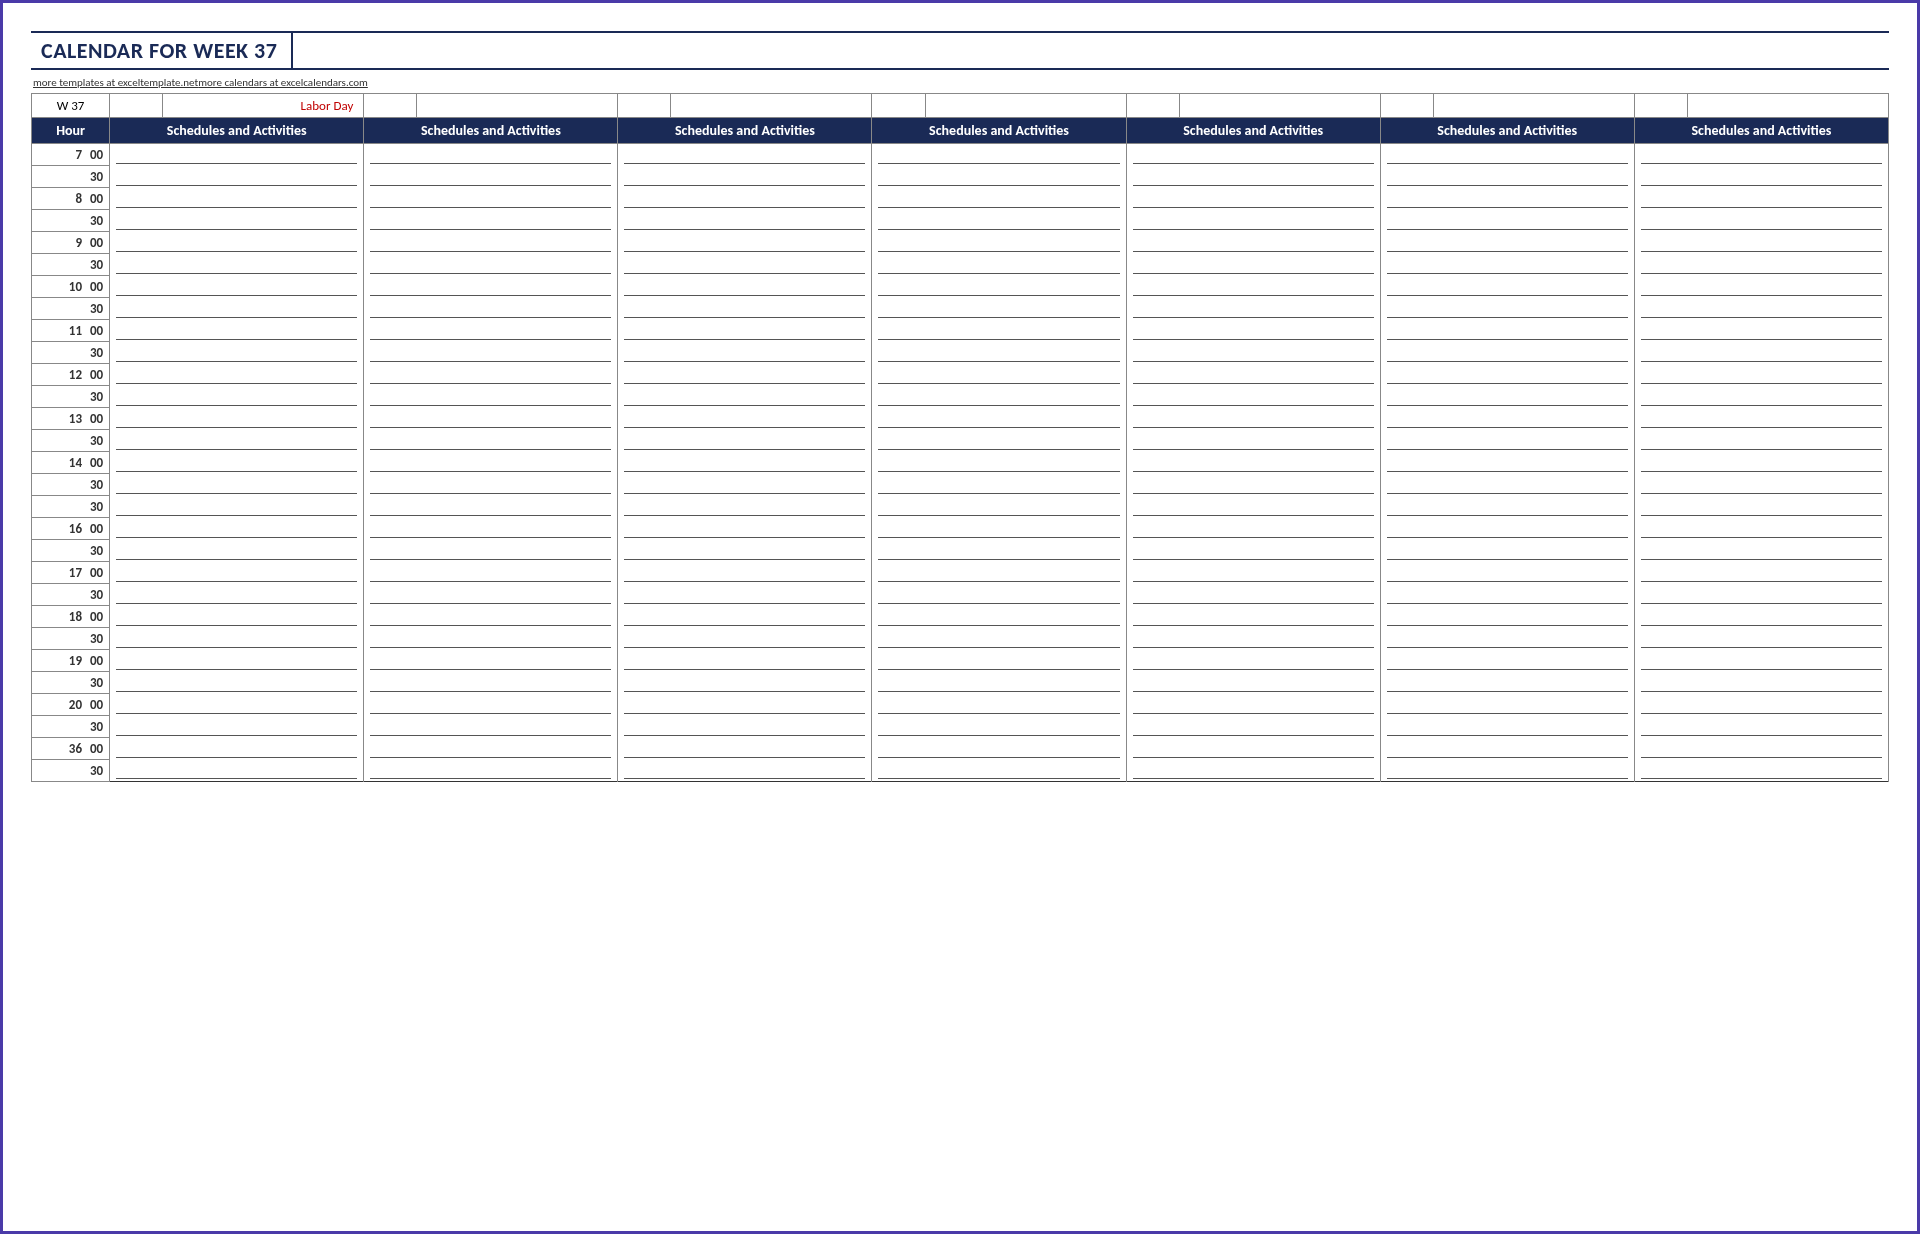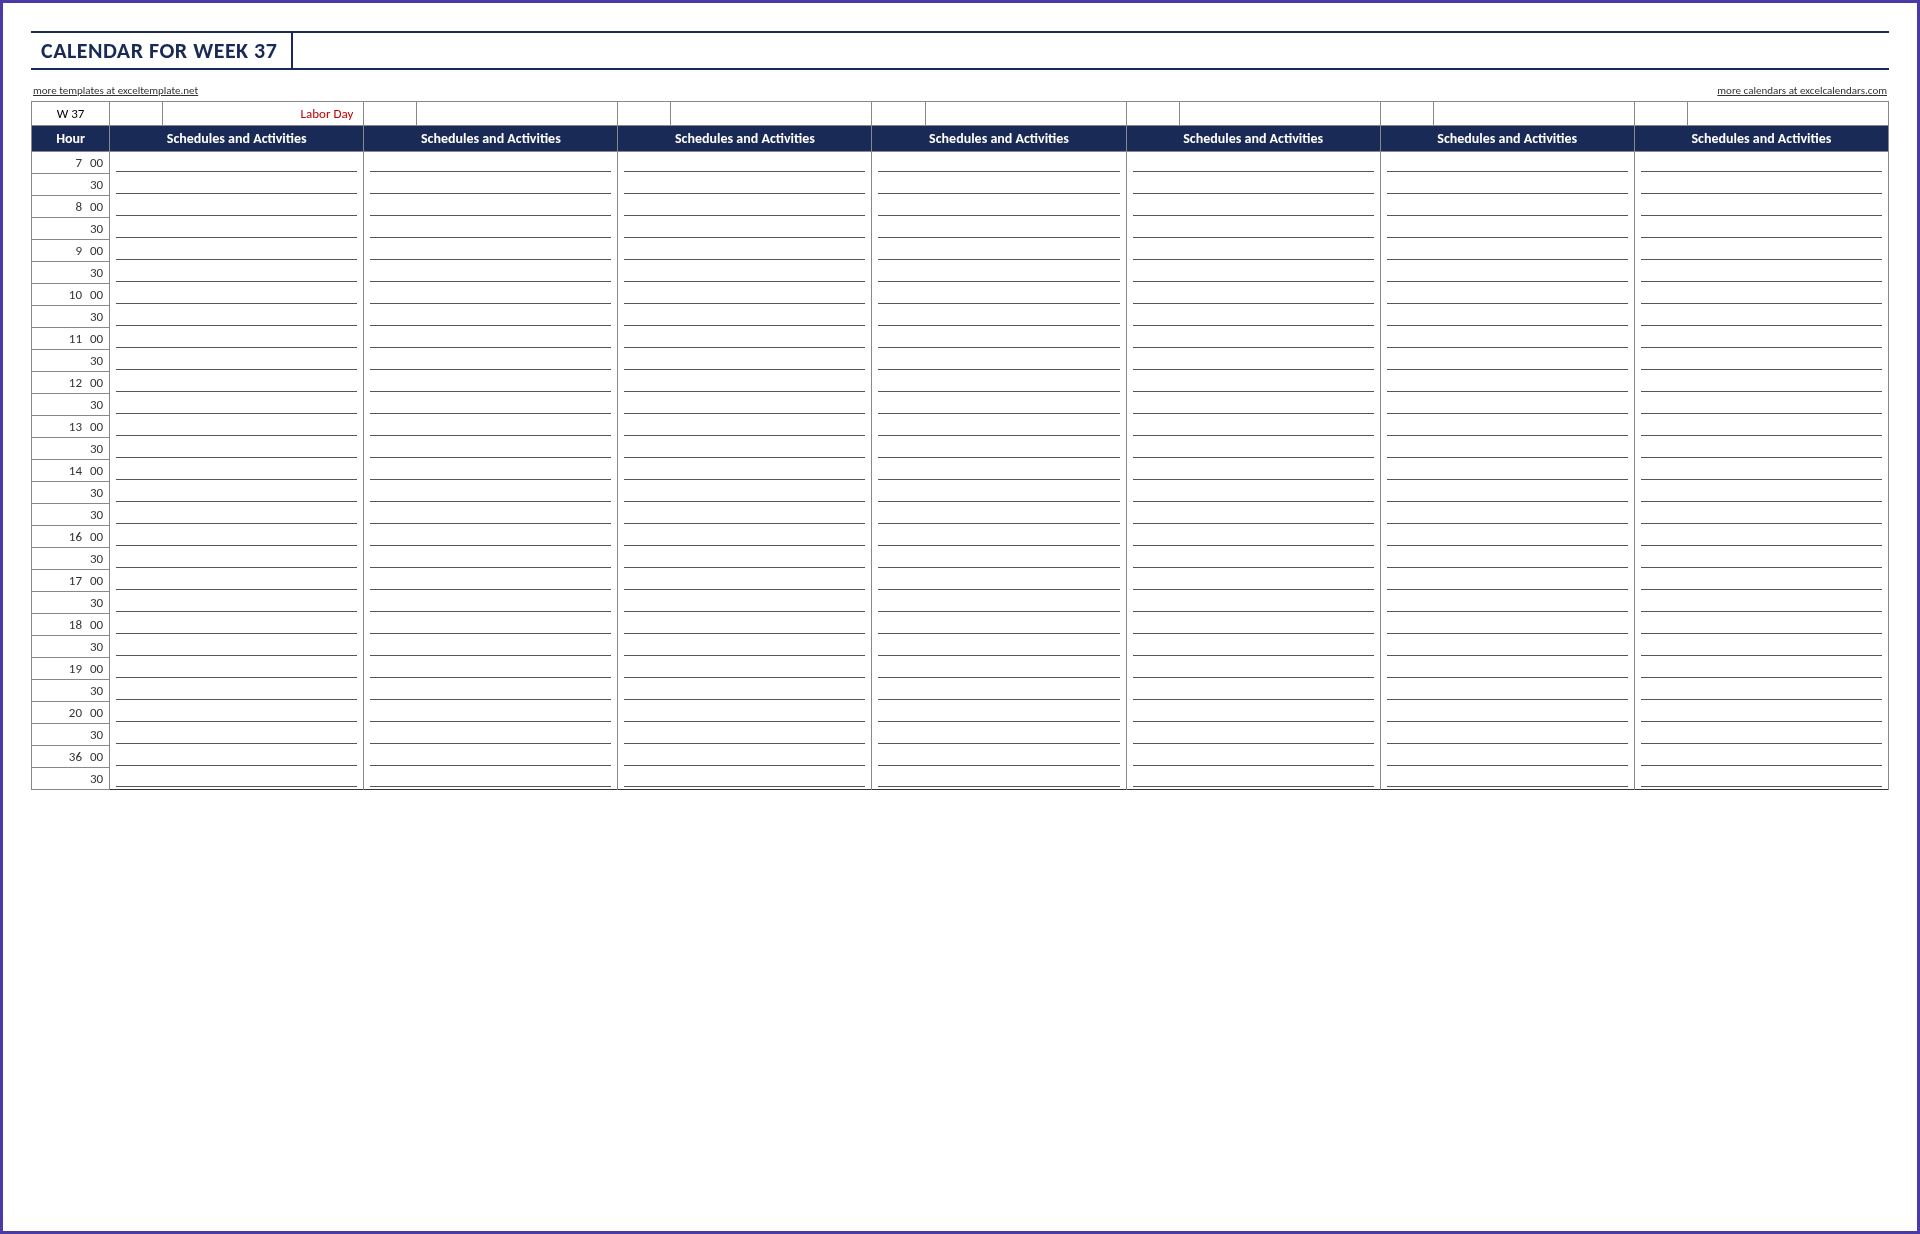--- a/index.html
+++ b/index.html
@@ -16,33 +16,32 @@
     left: 28px;
     right: 28px;
     top: 28px;
     bottom: 28px;
   }
   .title-bar {
     display: flex;
     align-items: flex-start;
     border-top: 2px solid #1a2a56;
     border-bottom: 2px solid #1a2a56;
-    margin-bottom: 14px;
+    margin-bottom: 6px;
   }
   .title-cell {
     padding: 4px 14px 4px 10px;
     font-size: 22px;
     font-weight: 700;
     letter-spacing: 0.5px;
     color: #1a2a56;
     border-right: 2px solid #1a2a56;
   }
   .links-row {
     display: flex;
-    justify-content: space-between;
     font-size: 11px;
     color: #333;
     margin-bottom: 4px;
     padding: 0 2px;
   }
   .links-row a {
     color: #333;
     text-decoration: underline;
     cursor: pointer;
   }
@@ -71,20 +70,21 @@
   
   td.hour {
     text-align: right;
     padding: 0 6px;
     font-size: 12px;
     color: #333;
     vertical-align: middle;
     height: 22px;
     border: none;
     white-space: nowrap;
+    font-weight: bold;
   }
   td.hour .hh { display: inline-block; min-width: 18px; text-align: right; margin-right: 8px; }
   td.slot {
     height: 22px;
     vertical-align: bottom;
     padding: 0 6px 2px 6px;
     border-left: 1px solid #888;
     border-right: 1px solid #888;
     border-top: none;
     border-bottom: none;

